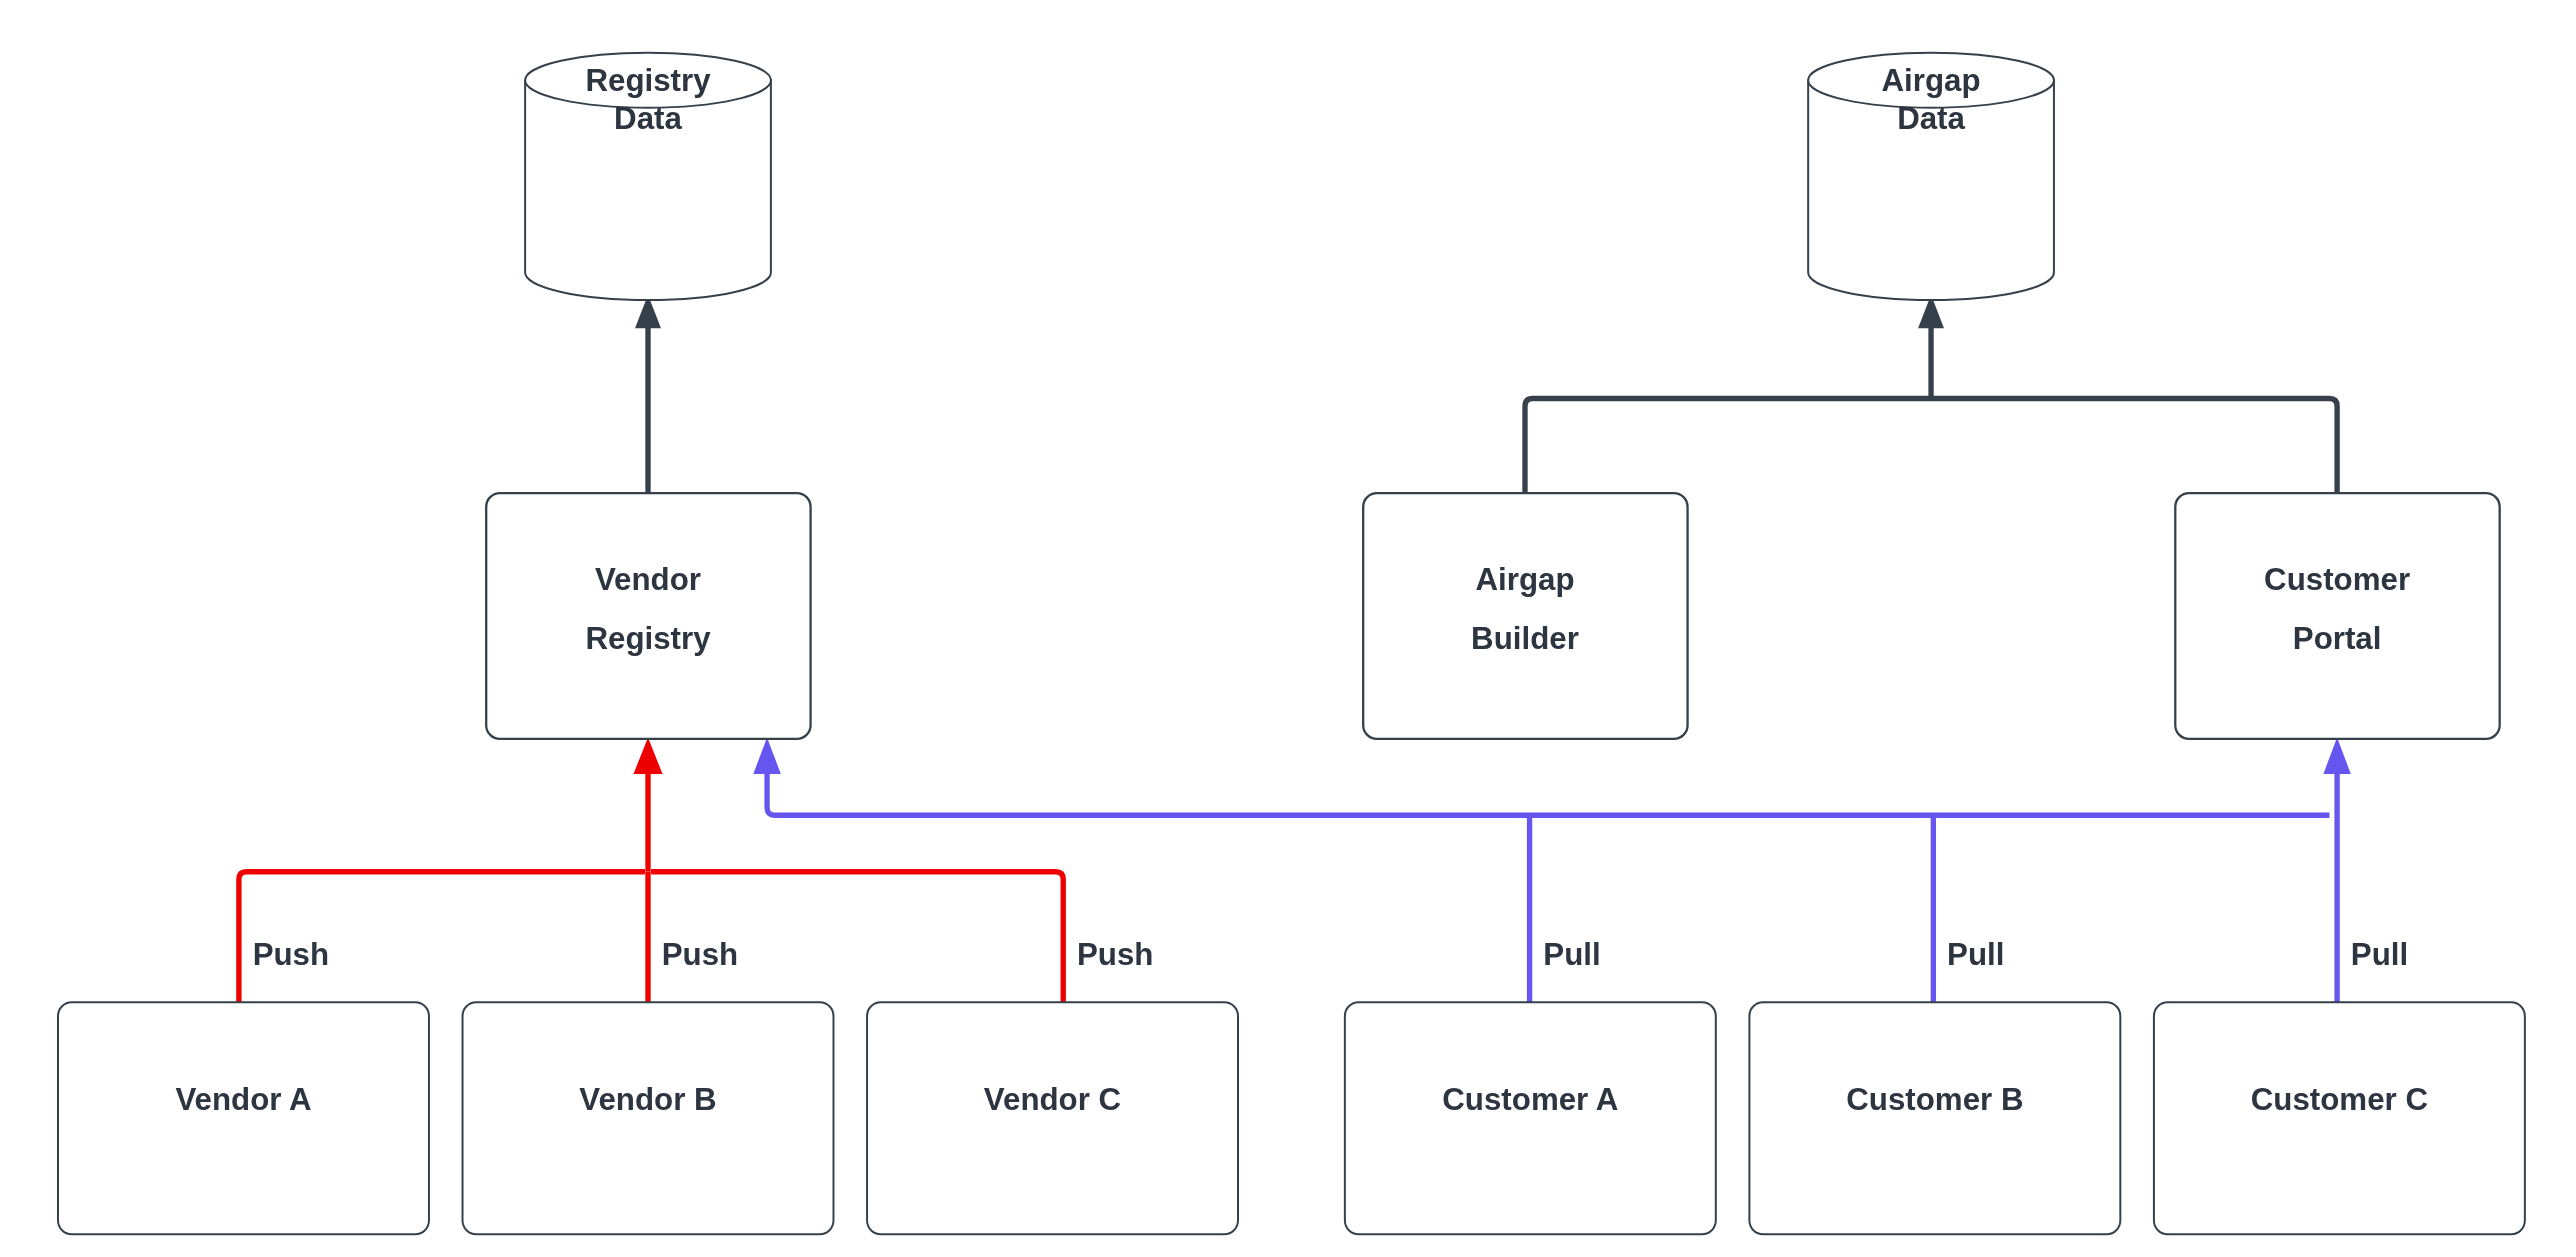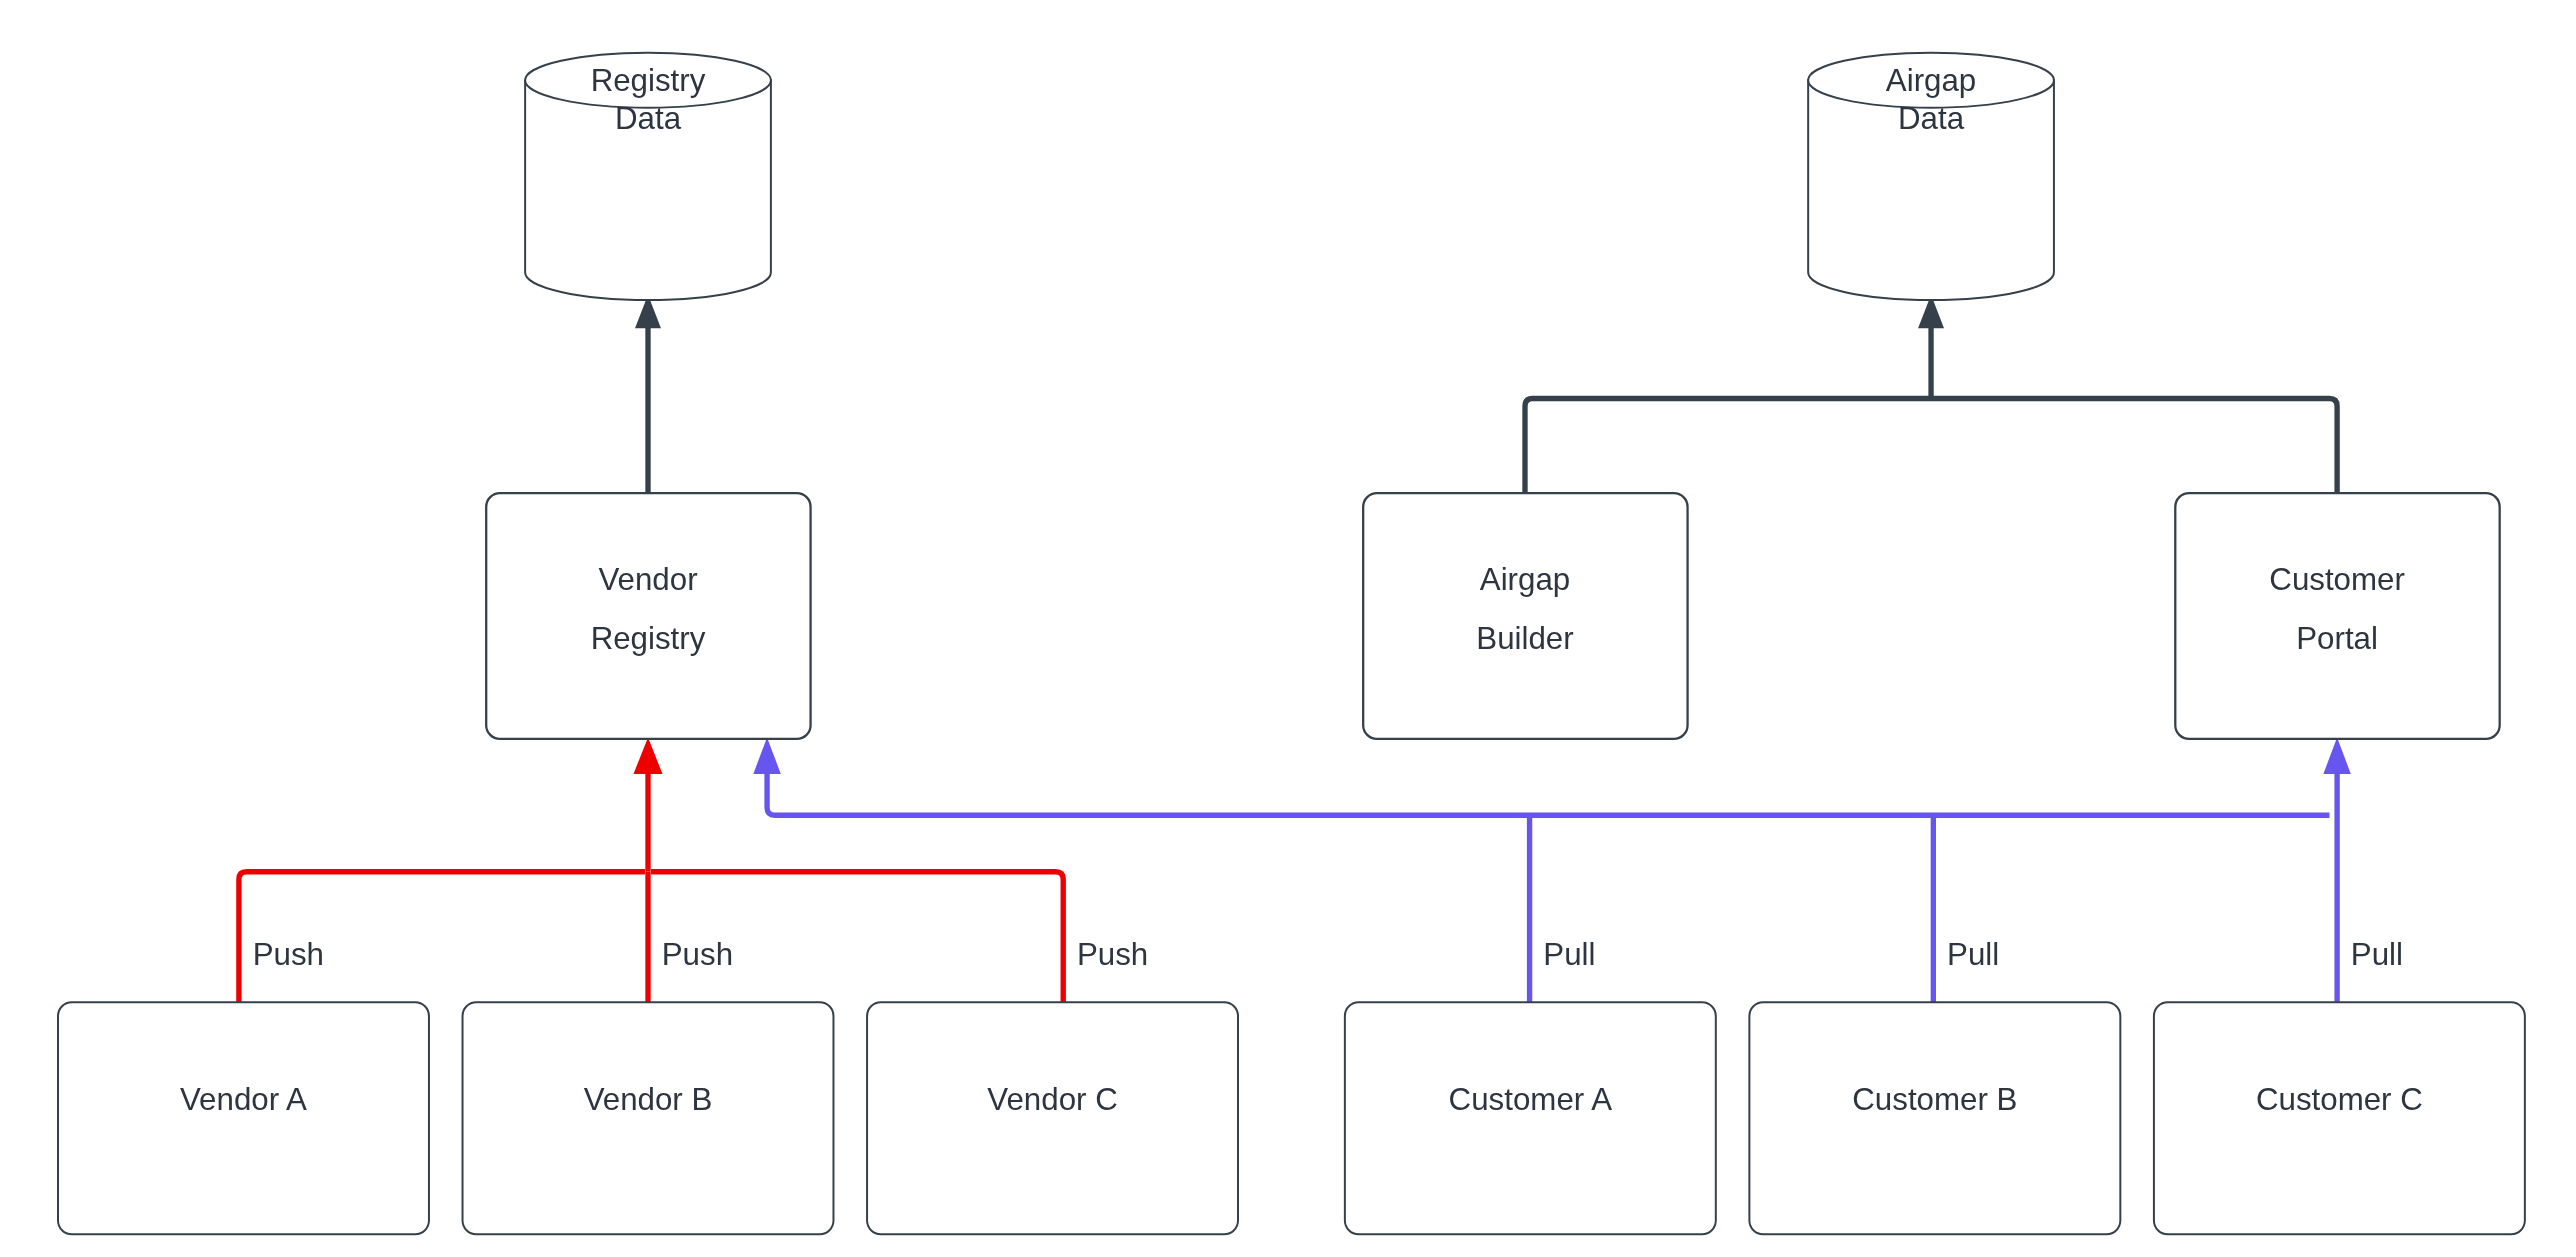--- a/index.html
+++ b/index.html
@@ -12,20 +12,21 @@
     width: 2576px;
     height: 1258px;
     font-family: "Liberation Sans", sans-serif;
     overflow: hidden;
   }
   #diagram-root {
     position: relative;
     width: 2576px;
     height: 1258px;
     background: #ffffff;
+    font-weight: bold;
   }
   svg.diagram-canvas {
     display: block;
     width: 2576px;
     height: 1258px;
   }
   .node-shape {
     fill: #ffffff;
     stroke: #36404a;
     stroke-width: 3;

